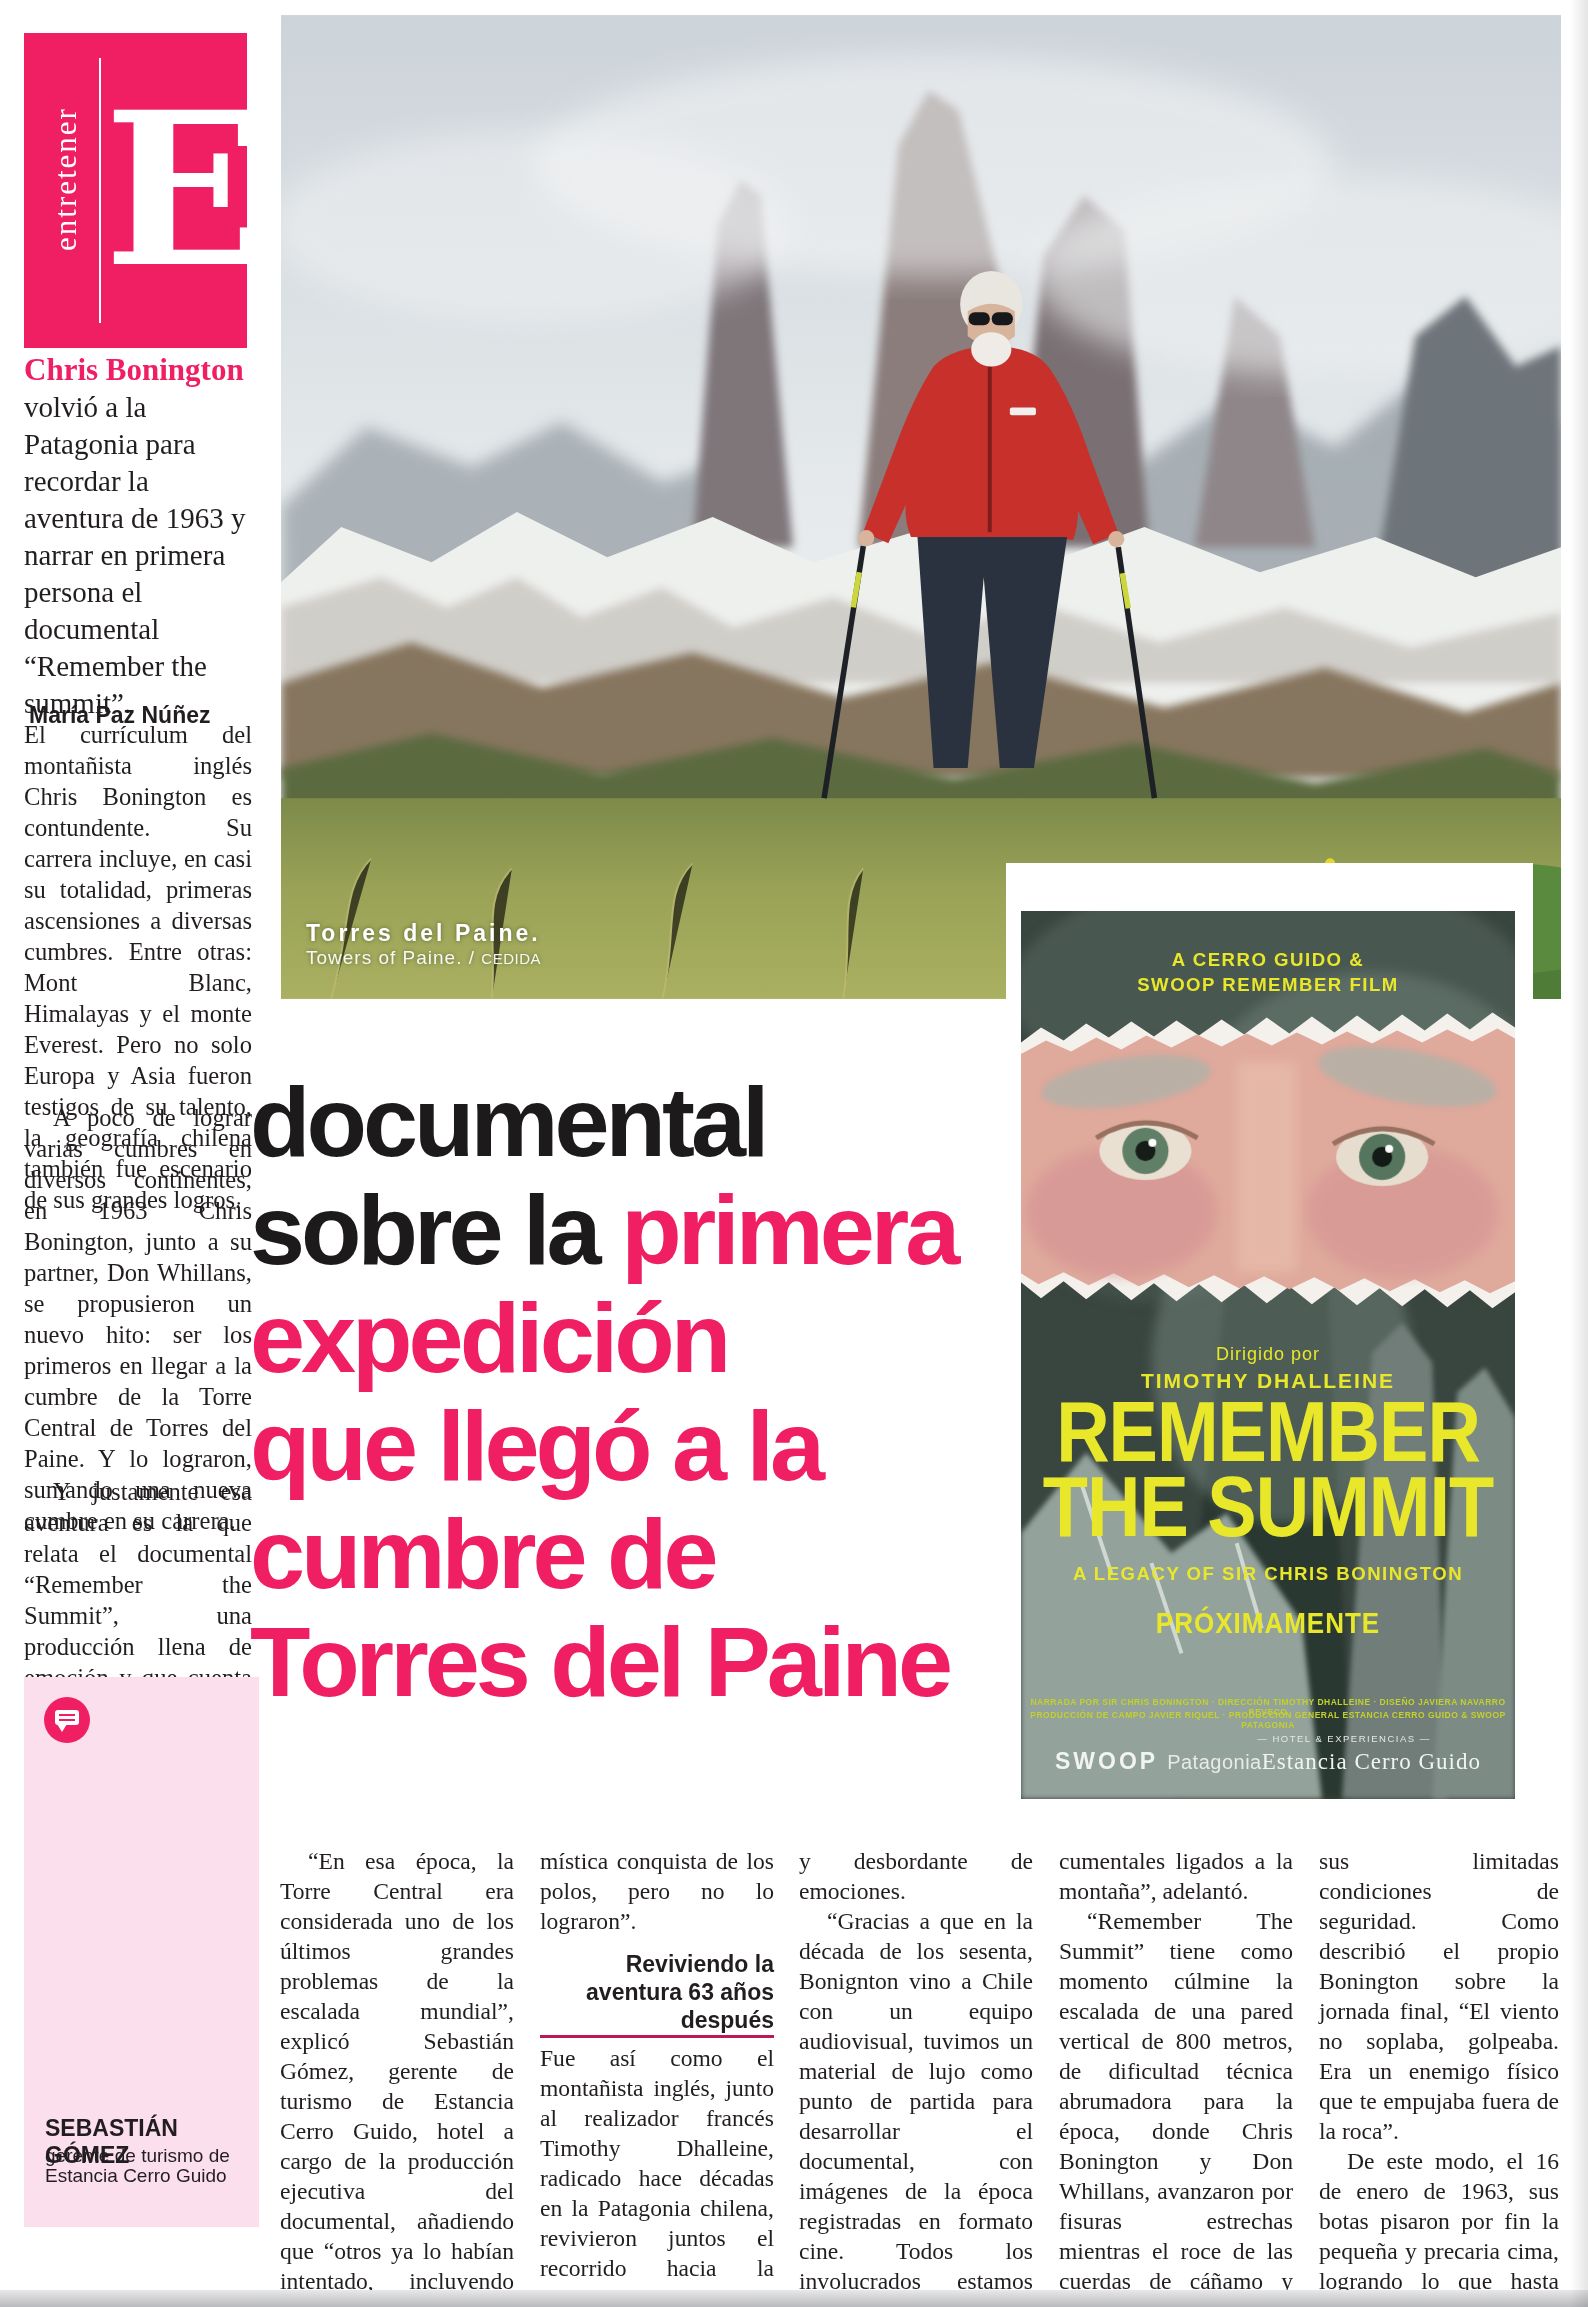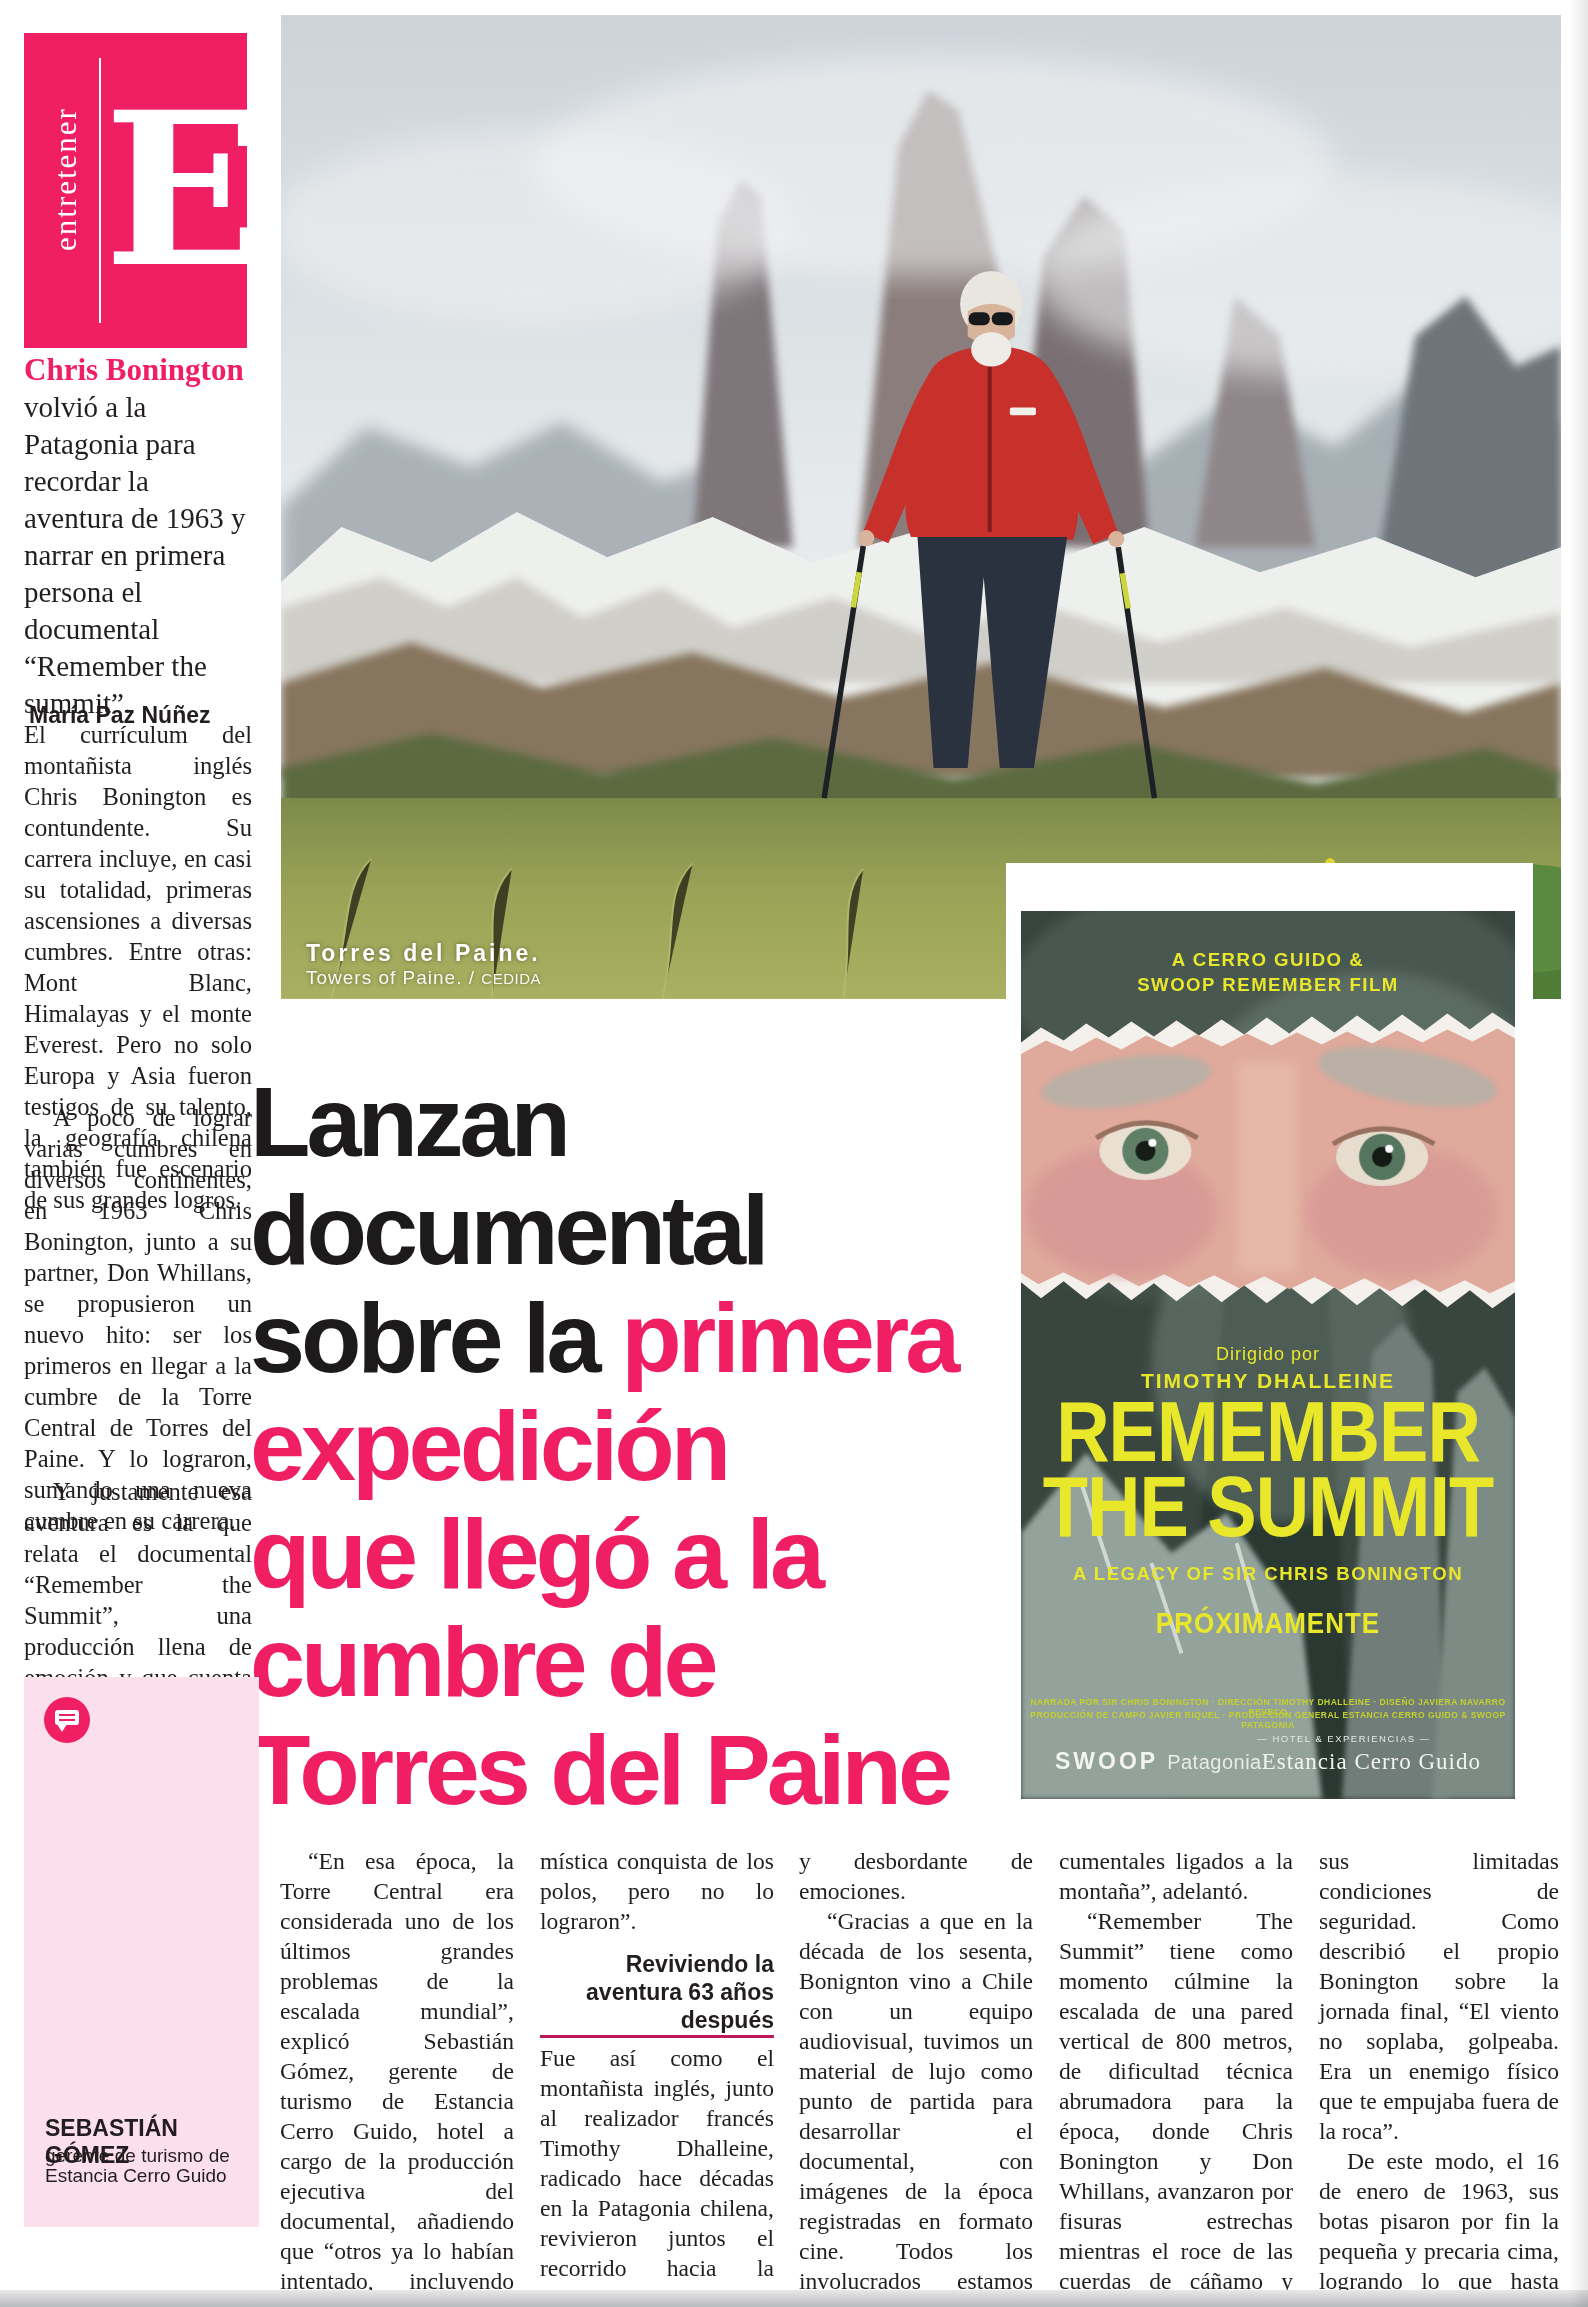--- a/index.html
+++ b/index.html
@@ -31,21 +31,21 @@
     border-right:5px solid transparent;border-top:8px solid #fff;}
   #quote-icon .l1,#quote-icon .l2{position:absolute;left:15px;height:2px;width:16px;background:#f01e63;}
   #quote-icon .l1{top:17px;} #quote-icon .l2{top:21.6px;}
   #quote-text{left:21px;top:75px;width:196px;color:#ee5f95;font-weight:bold;font-size:28px;line-height:33px;}
   #quote-author{left:21px;top:438px;width:201px;font-family:"Liberation Sans",sans-serif;font-weight:bold;font-size:23px;color:#221e1f;}
   #quote-role{left:21px;top:469px;width:201px;font-family:"Liberation Sans",sans-serif;font-size:19px;line-height:20px;color:#221e1f;}
 
   
   #photo{left:281px;top:15px;width:1280px;height:984px;overflow:hidden;}
   #photo-caption{left:306px;top:920px;color:#fff;font-family:"Liberation Sans",sans-serif;}
-  #caption-title{font-weight:bold;font-size:23px;letter-spacing:3px;text-shadow:0 0 4px rgba(60,70,30,.7);margin-top:20px;}
+  #caption-title{font-weight:bold;font-size:23px;letter-spacing:3px;text-shadow:0 0 4px rgba(60,70,30,.7);}
   #caption-sub{font-size:19px;letter-spacing:1px;opacity:.92;text-shadow:0 0 4px rgba(60,70,30,.7);}
   #caption-sub .credit{font-size:15px;letter-spacing:0.5px;}
 
   
   #headline{left:250px;top:1068px;width:803px;font-family:"Liberation Sans",sans-serif;font-weight:bold;
     font-size:99px;line-height:108px;letter-spacing:-4px;color:#1d1a1b;}
   #headline .pink{color:#f01e63;}
 
   
   #poster-frame{left:1006px;top:863px;width:527px;height:959px;background:#ffffff;}
@@ -181,21 +181,20 @@
 </div>
 <div class="abs" id="photo-caption">
   <div id="caption-title">Torres del Paine.</div>
   <div id="caption-sub">
     <span>Towers of Paine. /</span>
     <span class="credit">CEDIDA</span>
   </div>
 </div>
 
 <div class="abs" id="headline">
-  <div>Lanzan</div>
   <div>documental</div>
   <div><span>sobre la </span><span class="pink">primera</span></div>
   <div class="pink">expedición</div>
   <div class="pink">que llegó a la</div>
   <div class="pink">cumbre de</div>
   <div class="pink">Torres del Paine</div>
 </div>
 
 <div class="abs" id="quote-box">
   <div class="abs" id="quote-icon">

